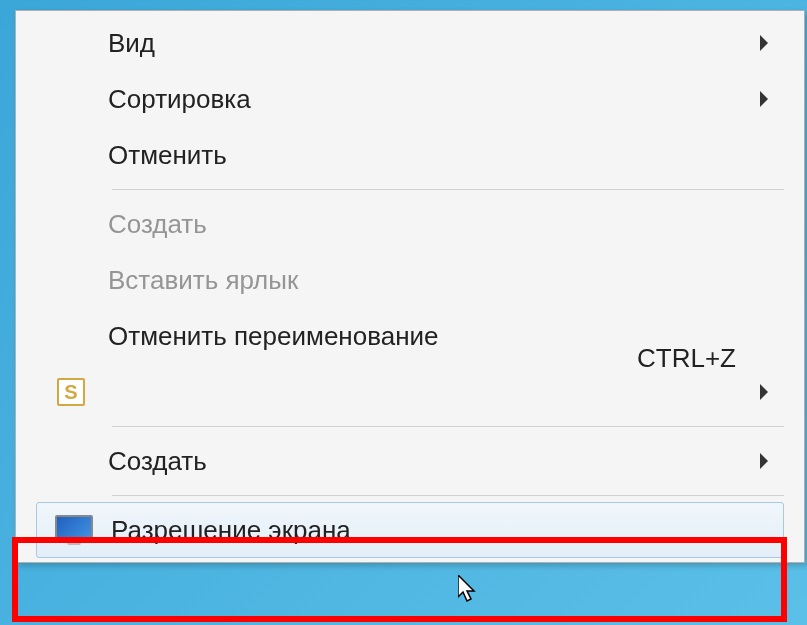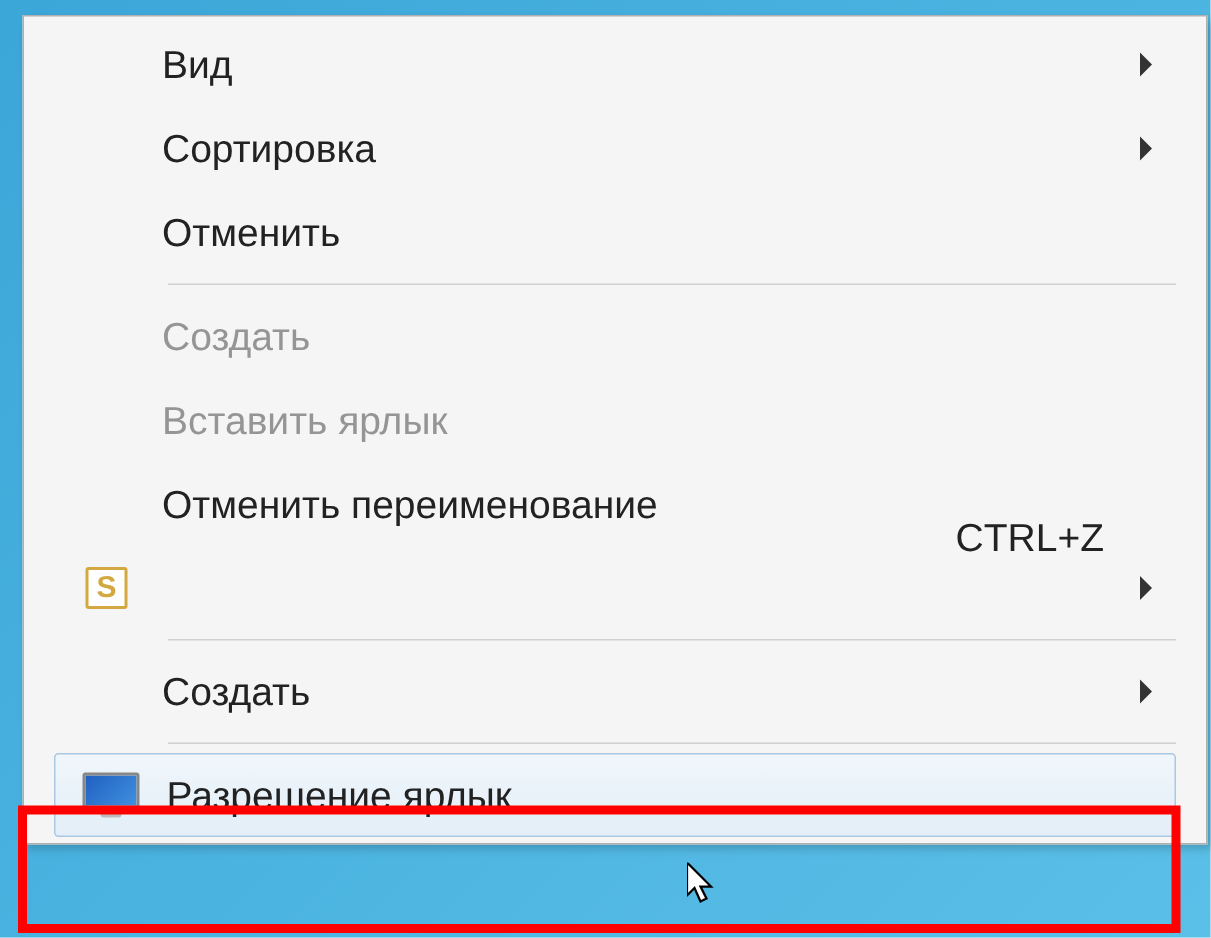--- a/index.html
+++ b/index.html
@@ -169,21 +169,21 @@
 
   <div class="separator"></div>
 
   <div class="menu-item hover-item">
     <span class="icon-col">
       <span class="monitor-icon">
         <div class="screen"></div>
         <div class="stand"></div>
       </span>
     </span>
-    <span class="menu-label">Разрешение ярлык</span>
+    <span class="menu-label">Разрешение экрана</span>
   </div>
 
 </div>
 
 <div class="highlight-box" style="left:12px; top:537px; width:775px; height:85px;"></div>
 
 <svg class="cursor" width="24" height="32" viewBox="0 0 24 32">
   <path d="M0,0 L0,22 L5,17 L9,26 L13,24 L9,16 L16,16 Z" fill="#fff" stroke="#000" stroke-width="1.5"></path>
 </svg>
 

